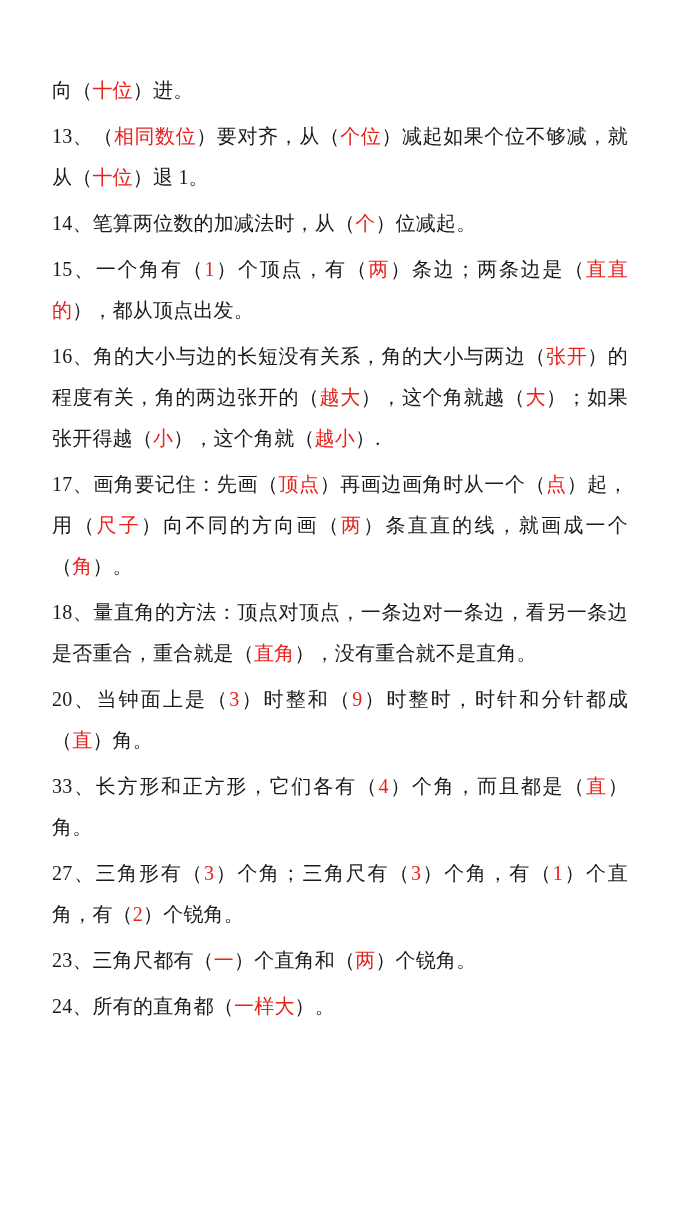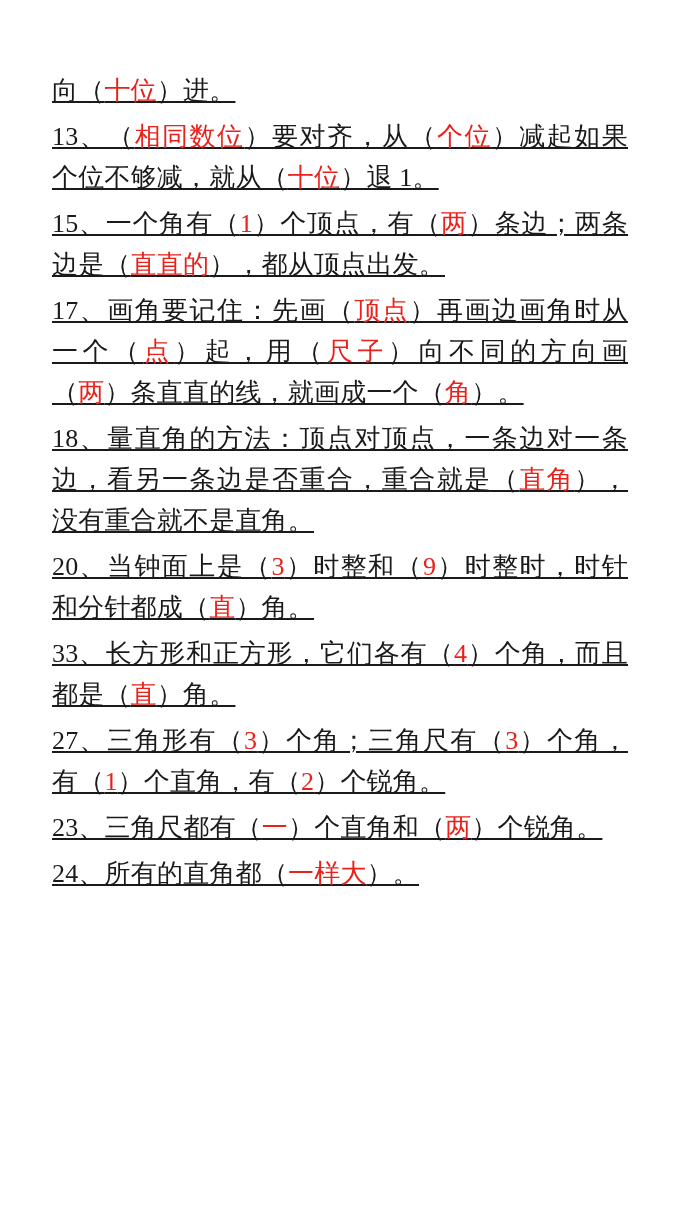--- a/index.html
+++ b/index.html
@@ -15,27 +15,26 @@
     overflow: hidden;
   }
   #page {
     box-sizing: border-box;
     width: 680px;
     height: 1209px;
     padding: 70px 52px 20px 52px;
     background: #ffffff;
   }
   .line {
-    font-size: 26px;
+    font-size: 20px;
     line-height: 41px;
     text-align: justify;
     text-justify: inter-ideograph;
     letter-spacing: 0.2px;
     white-space: normal;
-    text-decoration: underline;
   }
   .para {
     margin: 0 0 5px 0;
   }
   .red {
     color: #e8211b;
   }
   .blk {
     color: #1a1a1a;
   }
@@ -44,21 +43,23 @@
     display: inline;
   }
 </style>
 </head>
 <body>
 
 <div id="page">
   <div id="body-text">
       <div class="para line"><span class="blk">向（</span><span class="red">十位</span><span class="blk">）进。</span></div>
       <div class="para line"><span class="blk">13、（</span><span class="red">相同数位</span><span class="blk">）要对齐，从（</span><span class="red">个位</span><span class="blk">）减起如果个位不够减，就从（</span><span class="red">十位</span><span class="blk">）退 1。</span></div>
+      <div class="para line"><span class="blk">14、笔算两位数的加减法时，从（</span><span class="red">个</span><span class="blk">）位减起。</span></div>
       <div class="para line"><span class="blk">15、一个角有（</span><span class="red">1</span><span class="blk">）个顶点，有（</span><span class="red">两</span><span class="blk">）条边；两条边是（</span><span class="red">直直的</span><span class="blk">），都从顶点出发。</span></div>
+      <div class="para line"><span class="blk">16、角的大小与边的长短没有关系，角的大小与两边（</span><span class="red">张开</span><span class="blk">）的程度有关，角的两边张开的（</span><span class="red">越大</span><span class="blk">），这个角就越（</span><span class="red">大</span><span class="blk">）；如果张开得越（</span><span class="red">小</span><span class="blk">），这个角就（</span><span class="red">越小</span><span class="blk">）.</span></div>
       <div class="para line"><span class="blk">17、画角要记住：先画（</span><span class="red">顶点</span><span class="blk">）再画边画角时从一个（</span><span class="red">点</span><span class="blk">）起，用（</span><span class="red">尺子</span><span class="blk">）向不同的方向画（</span><span class="red">两</span><span class="blk">）条直直的线，就画成一个（</span><span class="red">角</span><span class="blk">）。</span></div>
       <div class="para line"><span class="blk">18、量直角的方法：顶点对顶点，一条边对一条边，看另一条边是否重合，重合就是（</span><span class="red">直角</span><span class="blk">），没有重合就不是直角。</span></div>
       <div class="para line"><span class="blk">20、当钟面上是（</span><span class="red">3</span><span class="blk">）时整和（</span><span class="red">9</span><span class="blk">）时整时，时针和分针都成（</span><span class="red">直</span><span class="blk">）角。</span></div>
       <div class="para line"><span class="blk">33、长方形和正方形，它们各有（</span><span class="red">4</span><span class="blk">）个角，而且都是（</span><span class="red">直</span><span class="blk">）角。</span></div>
       <div class="para line"><span class="blk">27、三角形有（</span><span class="red">3</span><span class="blk">）个角；三角尺有（</span><span class="red">3</span><span class="blk">）个角，有（</span><span class="red">1</span><span class="blk">）个直角，有（</span><span class="red">2</span><span class="blk">）个锐角。</span></div>
       <div class="para line"><span class="blk">23、三角尺都有（</span><span class="red">一</span><span class="blk">）个直角和（</span><span class="red">两</span><span class="blk">）个锐角。</span></div>
       <div class="para line"><span class="blk">24、所有的直角都（</span><span class="red">一样大</span><span class="blk">）。</span></div>
     </div>
 </div>
 

